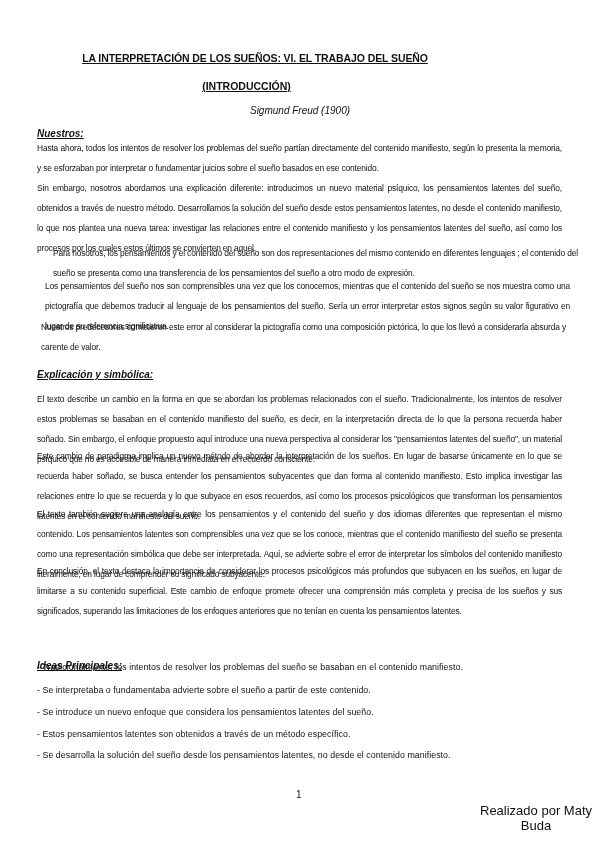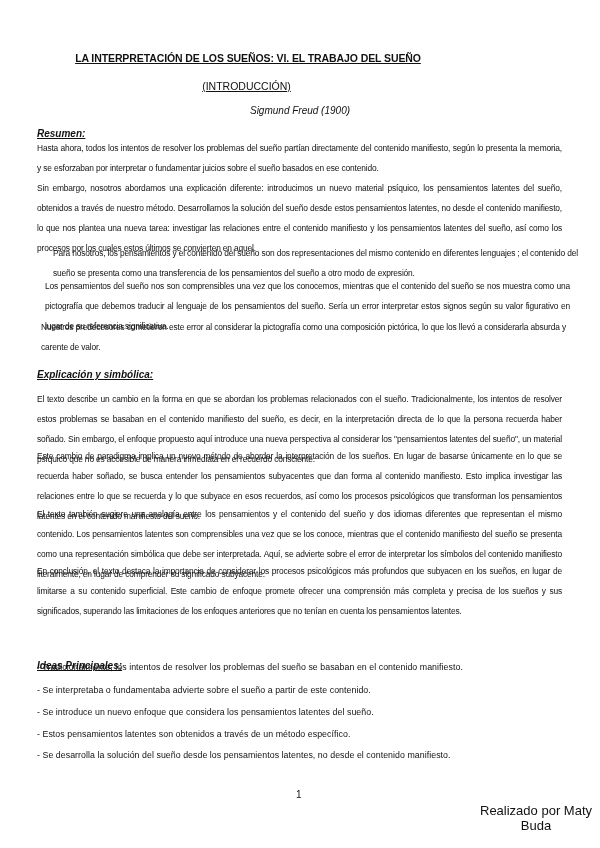--- a/index.html
+++ b/index.html
@@ -3,25 +3,25 @@
 <meta charset="utf-8">
 <style>
   html, body { margin: 0; padding: 0; background: #ffffff; }
   body {
     width: 600px; height: 848px; position: relative; overflow: hidden;
     font-family: "Liberation Sans", sans-serif; color: #111;
   }
   .title {
     position: absolute; left: 0; width: 496px; top: 52px;
     text-align: center; font-weight: bold; font-size: 10.5px;
-    text-decoration: underline; letter-spacing: -0.1px;
+    text-decoration: underline; letter-spacing: -0.1px; padding-left: 7px;
   }
   .subtitle {
     position: absolute; left: 0; width: 493px; top: 80px;
-    text-align: center; font-weight: normal; font-size: 10.5px;
+    text-align: center; font-weight: bold; font-size: 10.5px;
     text-decoration: underline;
   }
   .author {
     position: absolute; left: 0; width: 600px; top: 105px;
     text-align: center; font-style: italic; font-size: 10px;
   }
   .section-heading {
     position: absolute; left: 37px; font-style: italic; font-weight: bold;
     font-size: 10px; text-decoration: underline;
   }
@@ -42,21 +42,21 @@
   }
 </style>
 </head>
 <body>
 
 <div>
   <div class="title">LA INTERPRETACIÓN DE LOS SUEÑOS: VI. EL TRABAJO DEL SUEÑO</div>
   <div class="subtitle">(INTRODUCCIÓN)</div>
   <div class="author">Sigmund Freud (1900)</div>
 
-  <div class="section-heading" style="top:128px;">Resumen:</div>
+  <div class="section-heading" style="top:128px;">Nuestros:</div>
   <p class="para" style="top:138px; margin:0;">Hasta ahora, todos los intentos de resolver los problemas del sueño partían directamente del contenido manifiesto, según lo presenta la memoria, y se esforzaban por interpretar o fundamentar juicios sobre el sueño basados en ese contenido.</p>
   <p class="para" style="top:178px; margin:0;">Sin embargo, nosotros abordamos una explicación diferente: introducimos un nuevo material psíquico, los pensamientos latentes del sueño, obtenidos a través de nuestro método. Desarrollamos la solución del sueño desde estos pensamientos latentes, no desde el contenido manifiesto, lo que nos plantea una nueva tarea: investigar las relaciones entre el contenido manifiesto y los pensamientos latentes del sueño, así como los procesos por los cuales estos últimos se convierten en aquel.</p>
   <p class="para" style="top:227px; margin:16px;">Para nosotros, los pensamientos y el contenido del sueño son dos representaciones del mismo contenido en diferentes lenguajes ; el contenido del sueño se presenta como una transferencia de los pensamientos del sueño a otro modo de expresión.</p>
   <p class="para" style="top:268px; margin:8px;">Los pensamientos del sueño nos son comprensibles una vez que los conocemos, mientras que el contenido del sueño se nos muestra como una pictografía que debemos traducir al lenguaje de los pensamientos del sueño. Sería un error interpretar estos signos según su valor figurativo en lugar de su referencia significativa.</p>
   <p class="para" style="top:313px; margin:4px;">Nuestros predecesores cometieron este error al considerar la pictografía como una composición pictórica, lo que los llevó a considerarla absurda y carente de valor.</p>
 
   <div class="section-heading" style="top:369px;">Explicación y simbólica:</div>
   <p class="para" style="top:389px; margin:0;">El texto describe un cambio en la forma en que se abordan los problemas relacionados con el sueño. Tradicionalmente, los intentos de resolver estos problemas se basaban en el contenido manifiesto del sueño, es decir, en la interpretación directa de lo que la persona recuerda haber soñado. Sin embargo, el enfoque propuesto aquí introduce una nueva perspectiva al considerar los "pensamientos latentes del sueño", un material psíquico que no es accesible de manera inmediata en el recuerdo consciente.</p>
   <p class="para" style="top:446px; margin:0;">Este cambio de paradigma implica un nuevo método de abordar la interpretación de los sueños. En lugar de basarse únicamente en lo que se recuerda haber soñado, se busca entender los pensamientos subyacentes que dan forma al contenido manifiesto. Esto implica investigar las relaciones entre lo que se recuerda y lo que subyace en esos recuerdos, así como los procesos psicológicos que transforman los pensamientos latentes en el contenido manifiesto del sueño.</p>
   <p class="para" style="top:504px; margin:0;">El texto también sugiere una analogía entre los pensamientos y el contenido del sueño y dos idiomas diferentes que representan el mismo contenido. Los pensamientos latentes son comprensibles una vez que se los conoce, mientras que el contenido manifiesto del sueño se presenta como una representación simbólica que debe ser interpretada. Aquí, se advierte sobre el error de interpretar los símbolos del contenido manifiesto literalmente, en lugar de comprender su significado subyacente.</p>

